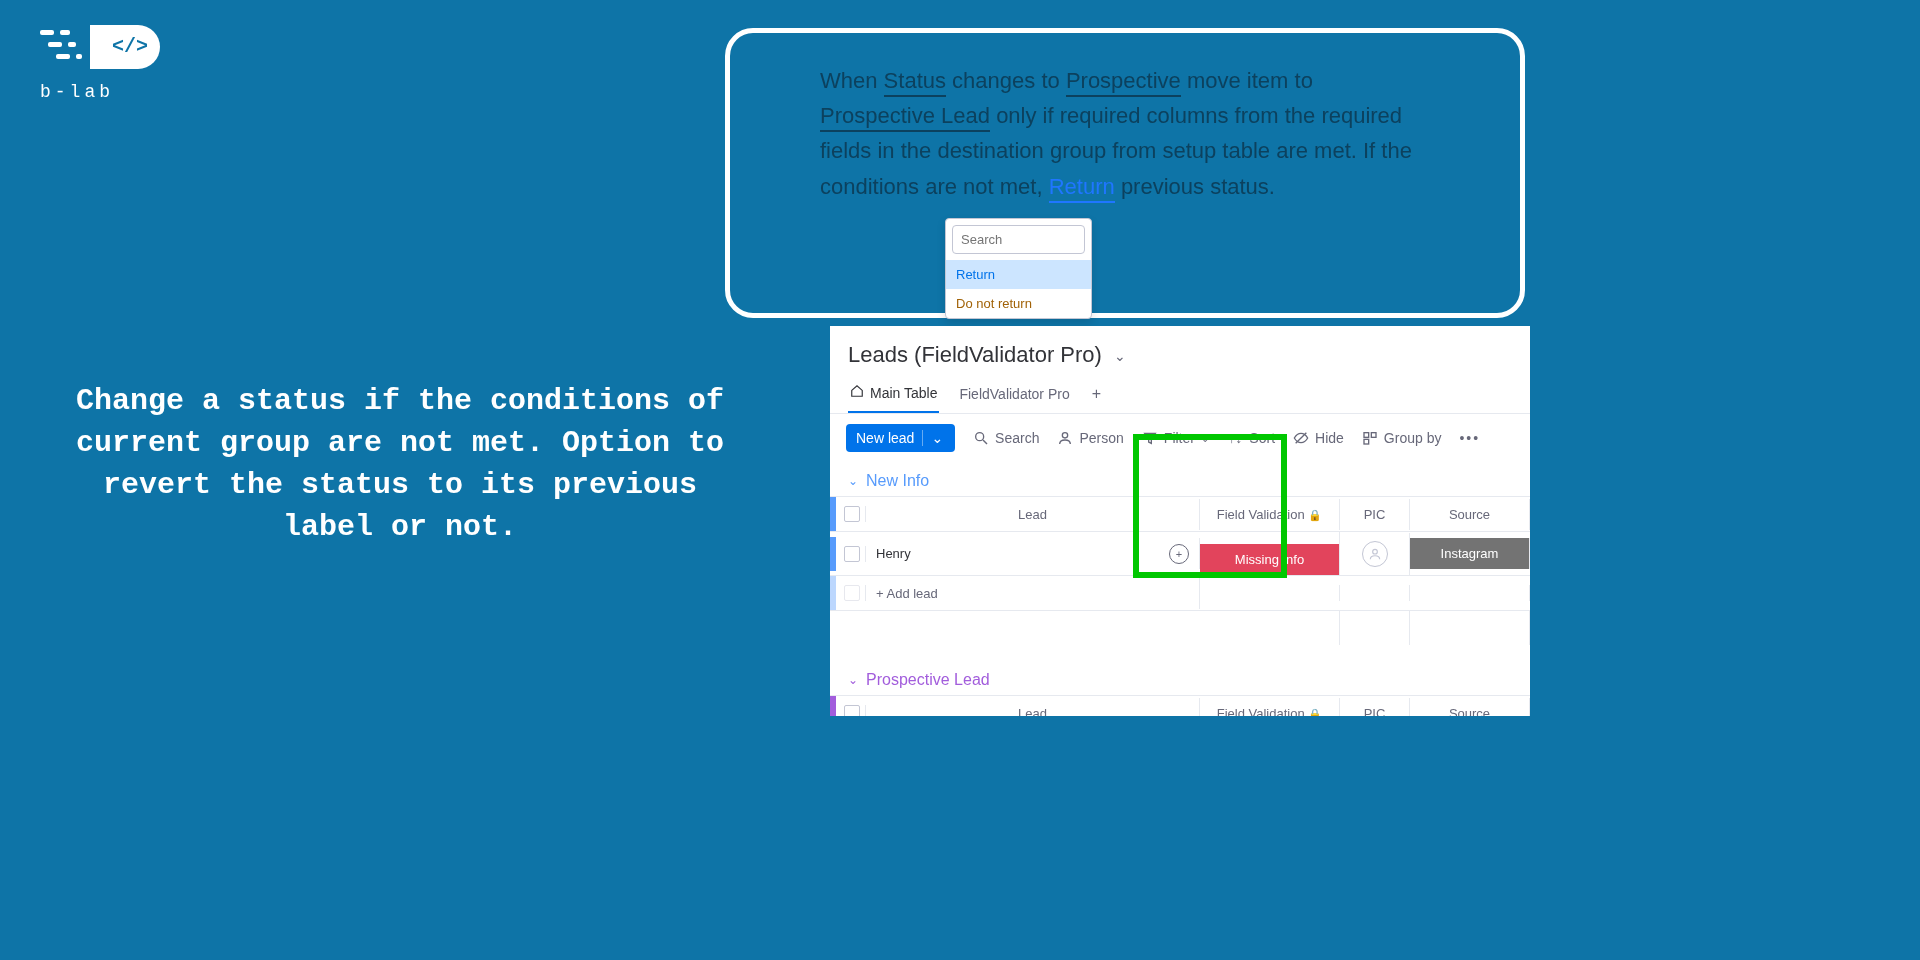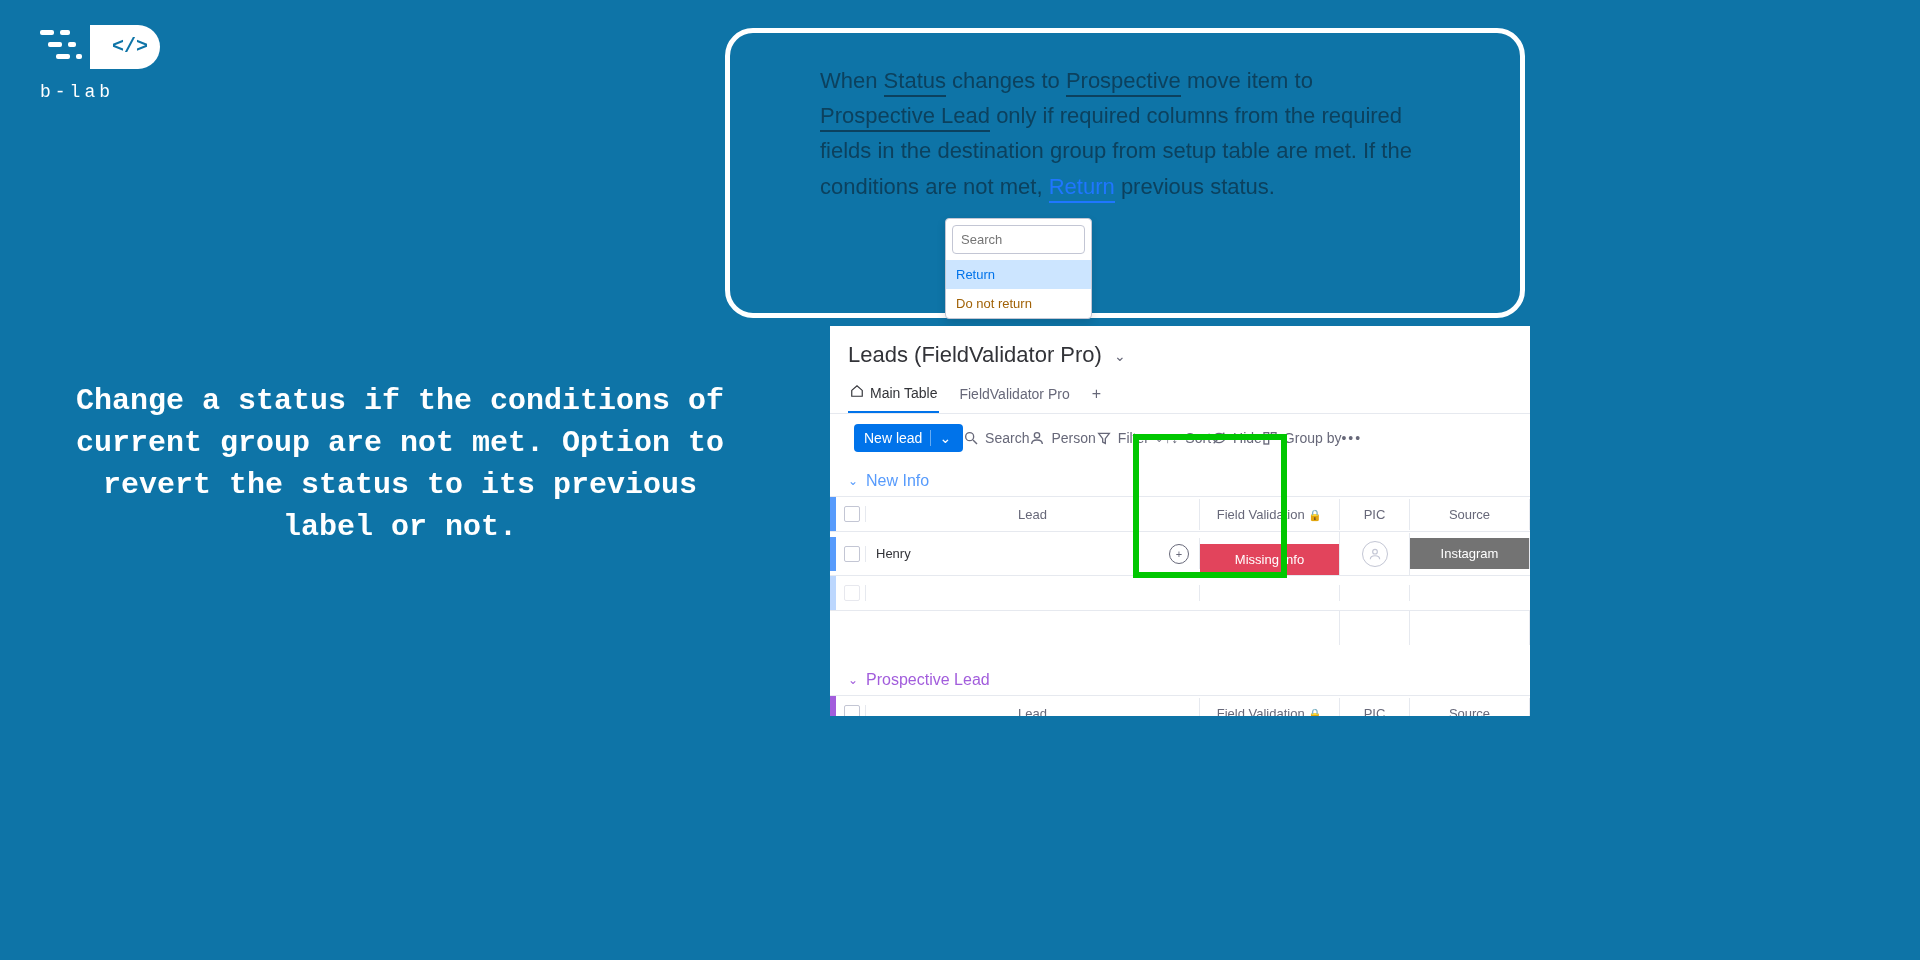--- a/index.html
+++ b/index.html
@@ -41,21 +41,21 @@
 
   
   .board{position:absolute;left:830px;top:326px;width:700px;height:390px;background:#fff;overflow:hidden;font-family:-apple-system,"Segoe UI",Arial,sans-serif;color:#323338;}
   .board .title{font-size:22px;font-weight:500;padding:16px 18px 4px;}
   .board .title .chev{display:inline-block;margin-left:6px;color:#676879;font-size:14px;vertical-align:middle;}
   .tabs{display:flex;gap:18px;padding:6px 18px 0;border-bottom:1px solid var(--row-border);align-items:center;font-size:14px;}
   .tab{padding:6px 2px 10px;color:#676879;display:flex;align-items:center;gap:6px;cursor:pointer;}
   .tab.active{color:#323338;border-bottom:2px solid var(--blue);}
   .tab .plus{font-size:16px;color:#676879;}
 
-  .toolbar{display:flex;align-items:center;padding:10px 16px;font-size:14px;color:#676879;margin-left:8px;}
+  .toolbar{display:flex;align-items:center;gap:18px;padding:10px 16px;font-size:14px;color:#676879;}
   .btn-primary{background:var(--blue);color:#fff;border-radius:4px;padding:6px 4px 6px 10px;display:inline-flex;align-items:center;gap:0;font-size:14px;cursor:pointer;}
   .btn-primary .dd{border-left:1px solid rgba(255,255,255,.4);padding:0 8px;margin-left:8px;}
   .tool{display:inline-flex;align-items:center;gap:6px;cursor:pointer;}
   .tool .ic{width:16px;height:16px;display:inline-flex;align-items:center;justify-content:center;}
   .dots{letter-spacing:2px;}
 
   .group{margin-top:10px;}
   .grp-head{display:flex;align-items:center;gap:8px;padding:0 18px 6px;font-weight:500;font-size:16px;}
   .grp-head.blue{color:#579bfc;}
   .grp-head.purple{color:var(--purple);}
@@ -253,20 +253,21 @@
             <span class="status-blue">Instagram</span>
           </div>
       </div>
       <div class="grow">
         <div class="c">
             <div class="bar blue" style="height:34px;opacity:.4"></div>
           </div>
         <div class="c">
             <div class="cb" style="opacity:.4"></div>
           </div>
+        <div class="c name addrow">+ Add lead</div>
         <div class="c"></div>
           <div class="c"></div>
           <div class="c"></div>
       </div>
       <div class="grow" style="border-bottom:none">
         <div class="c"></div>
           <div class="c" style="border:none"></div>
           <div class="c" style="border:none"></div>
         <div class="c" style="height:18px"></div>
           <div class="c" style="height:18px"></div>

